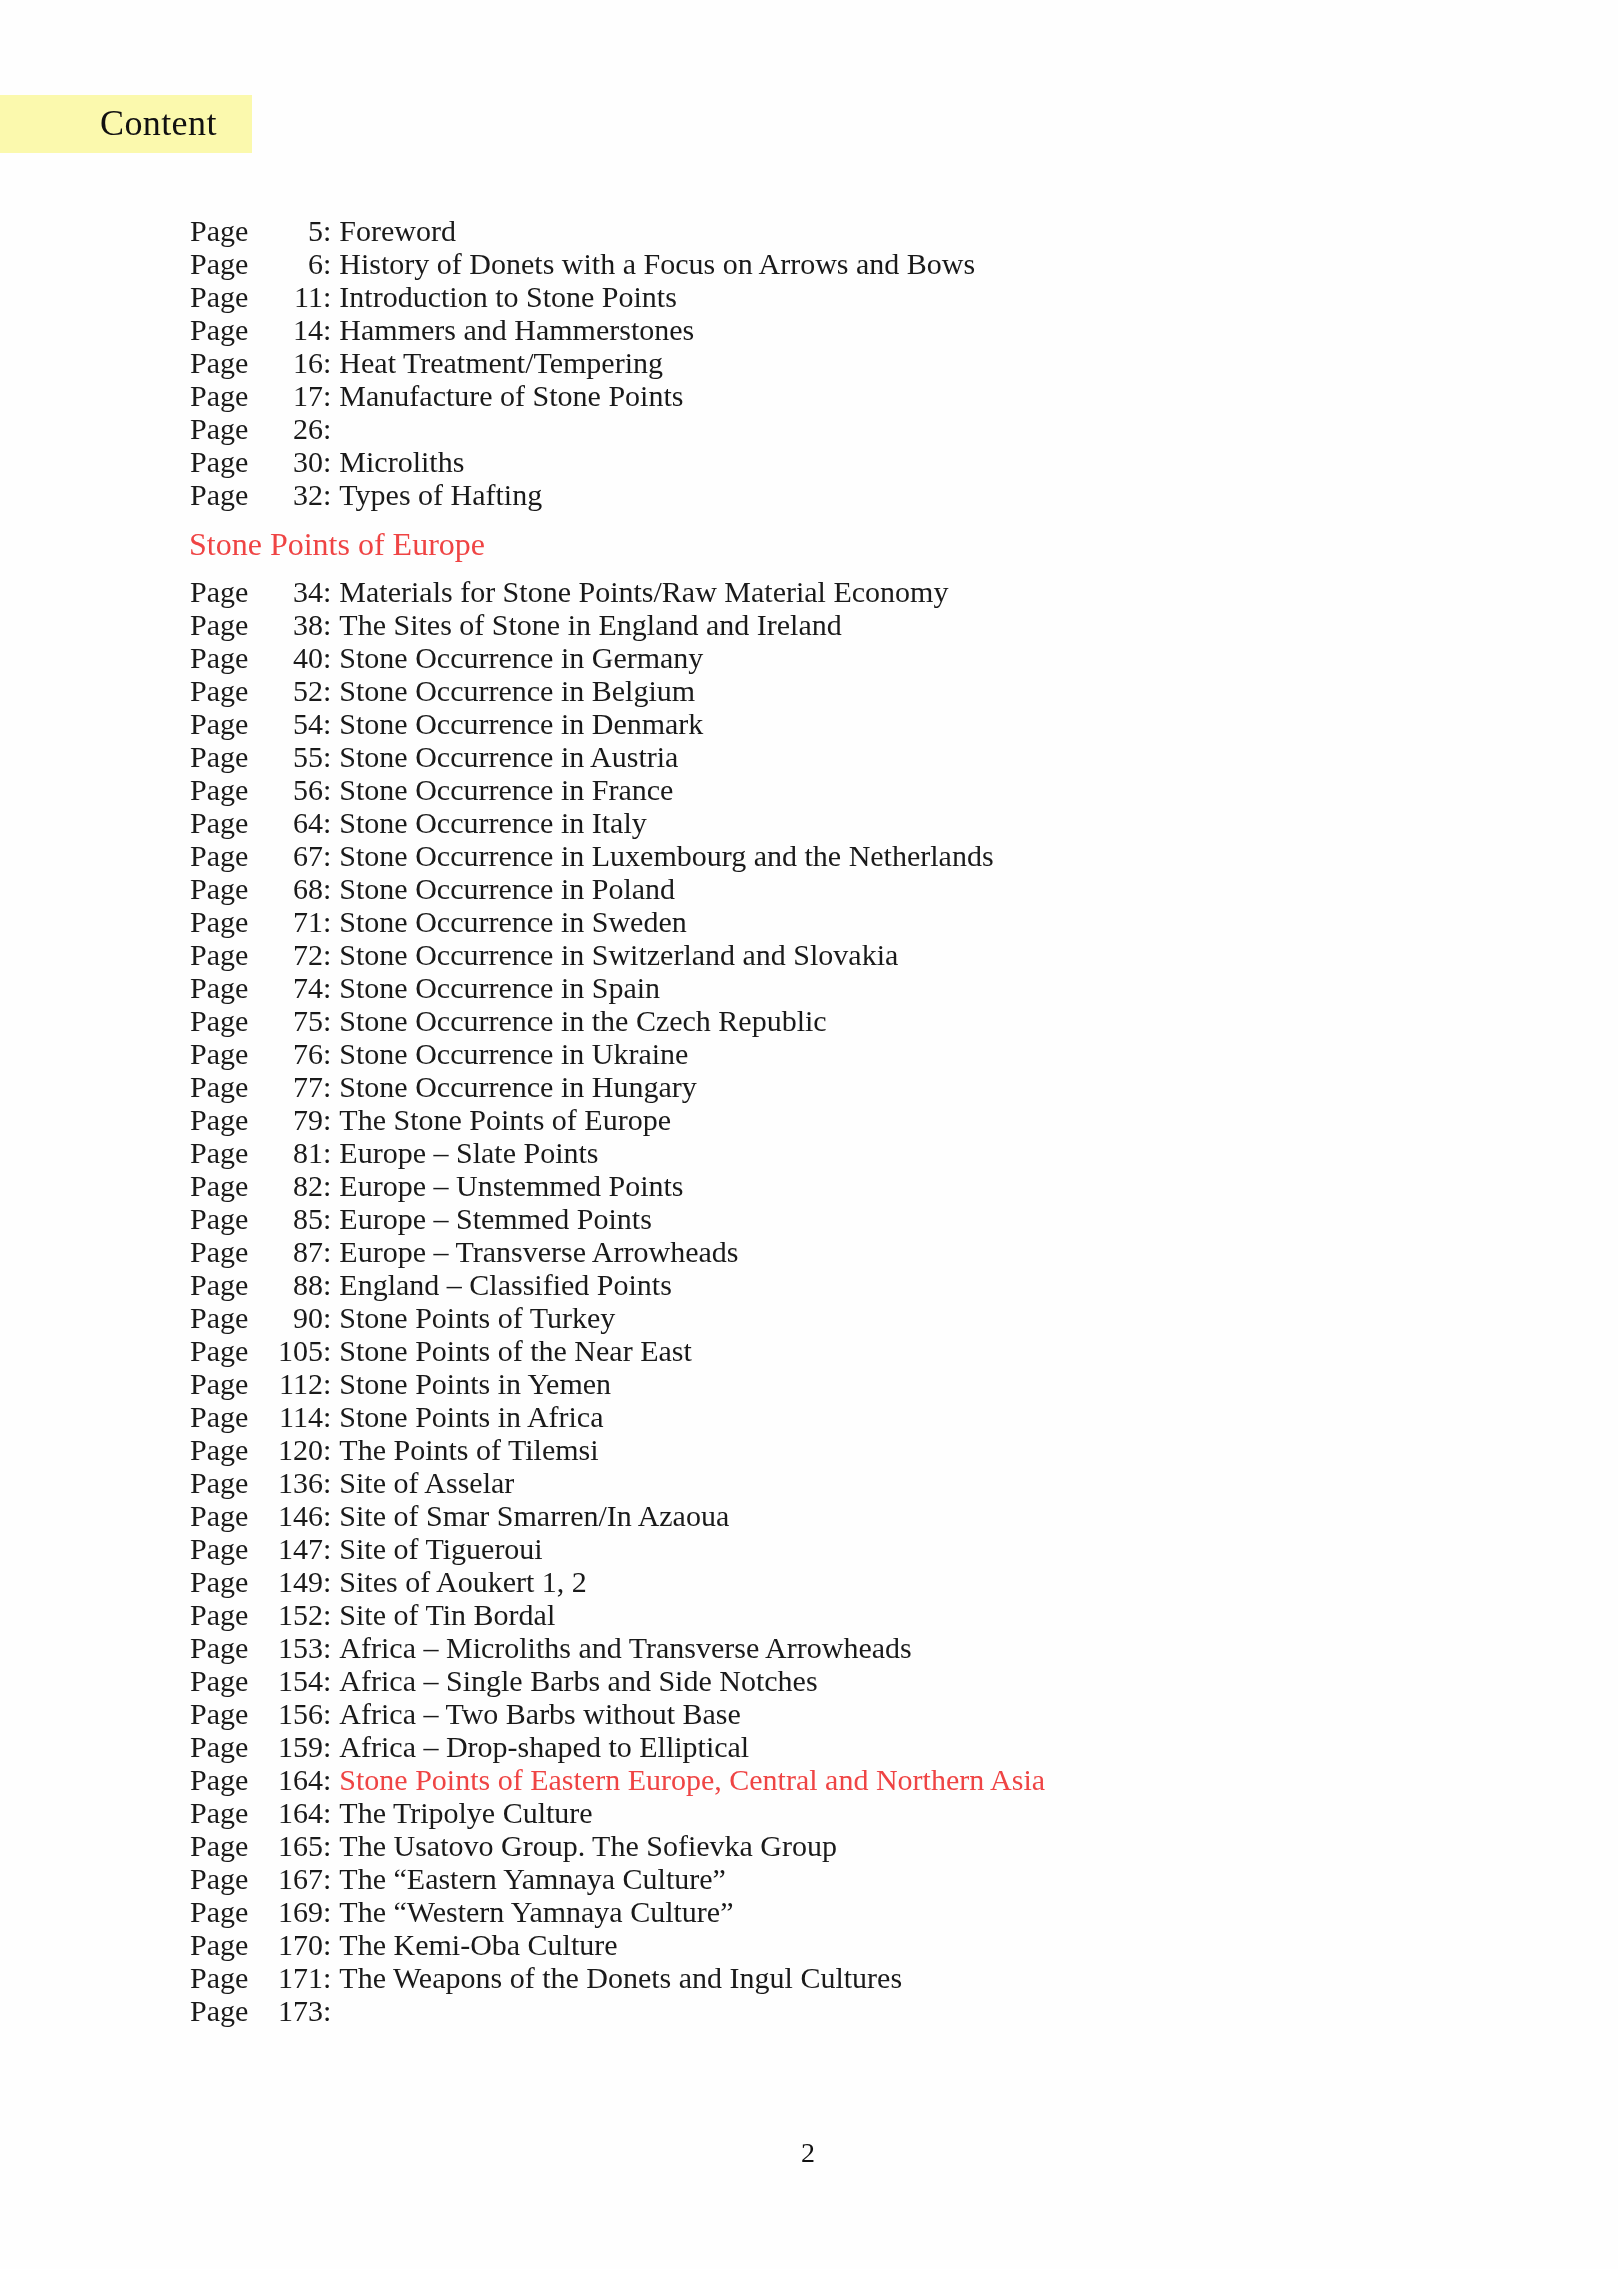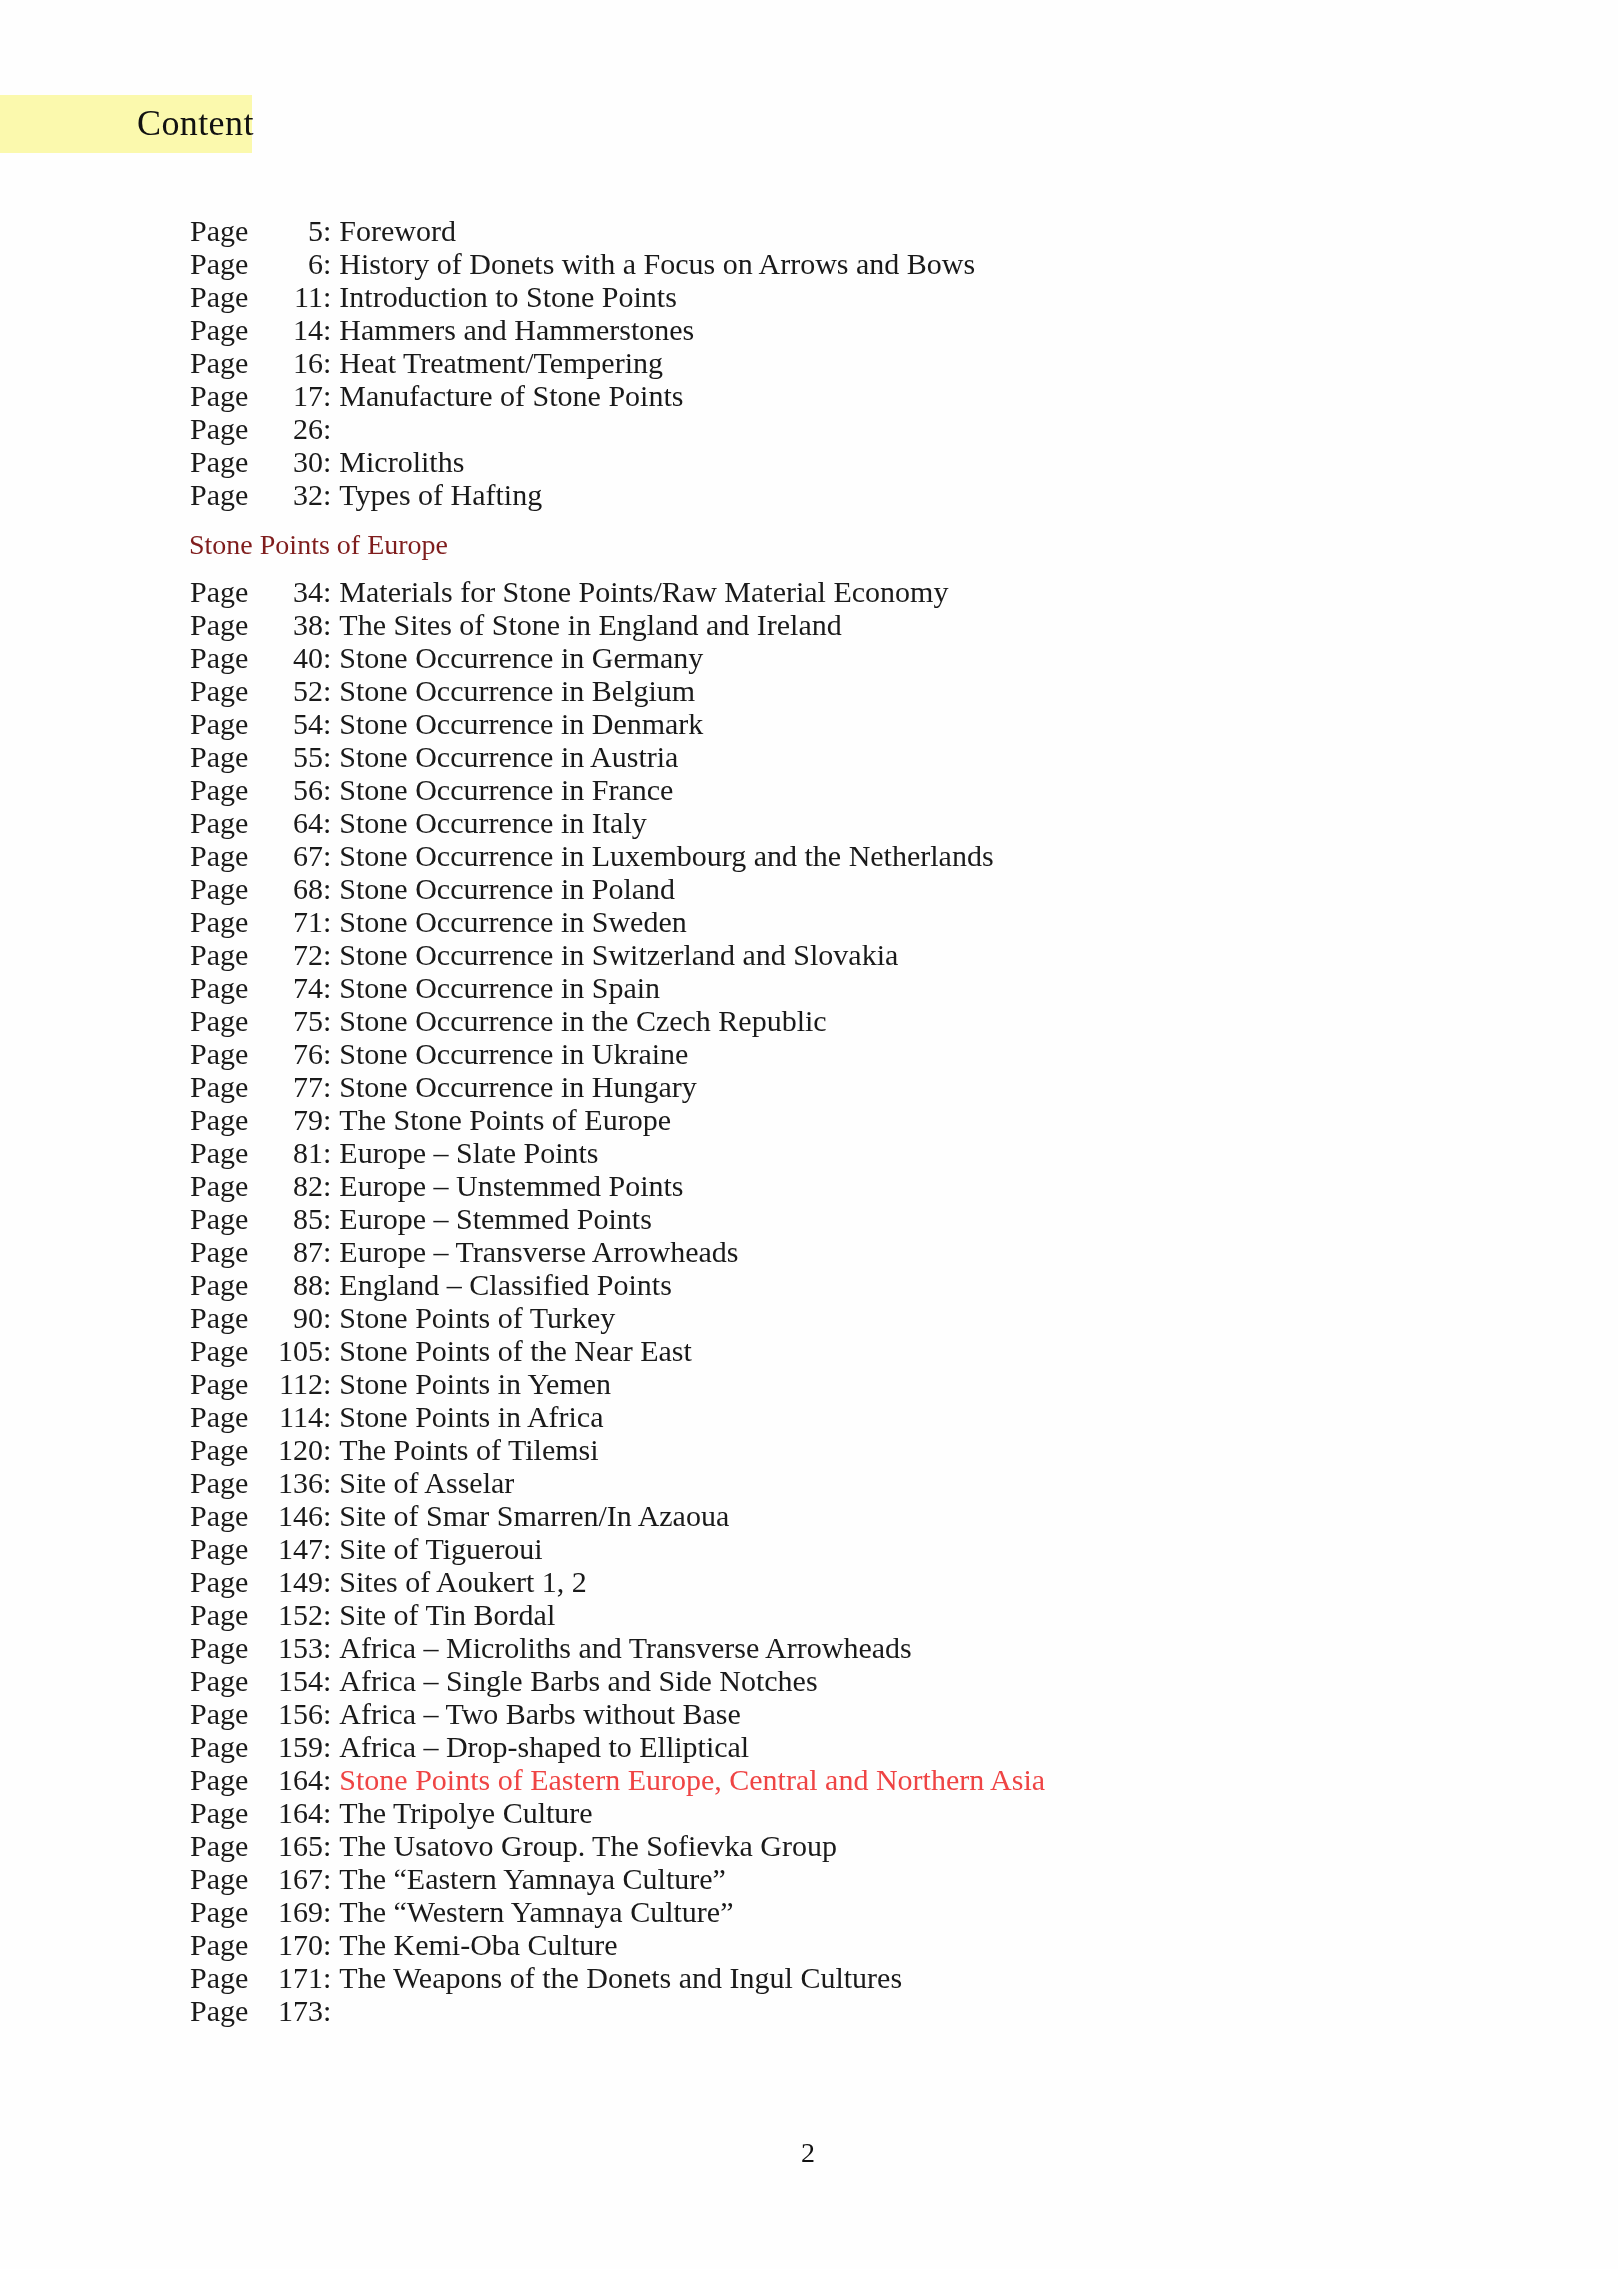--- a/index.html
+++ b/index.html
@@ -6,36 +6,36 @@
   body {
     width: 1618px; height: 2270px; background: #fefefe; position: relative; overflow: hidden;
     font-family: "Liberation Serif", "DejaVu Serif", serif; color: #1a1a1a;
   }
   .header-box {
     position: absolute; left: 0; top: 95px; width: 252px; height: 58px;
     background: #fbf9ad;
   }
   .header-title {
     position: absolute; left: 100px; top: 98px; font-size: 36px; line-height: 50px;
-    color: #111; letter-spacing: 0.4px; margin-left: 37px;
+    color: #111; letter-spacing: 0.4px;
   }
   .toc-block { position: absolute; left: 190px; }
   .toc-row {
     height: 33px; line-height: 33px; font-size: 30px; white-space: nowrap;
     display: flex;
   }
   .toc-page-label { display: inline-block; width: 71px; }
   .toc-num { display: inline-block; width: 62px; text-align: right; }
   .toc-colon { display: inline-block; }
   .toc-title { display: inline-block; padding-left: 8px; text-align: right; }
   .toc-row.compact .toc-page-label { width: 63px; }
   .toc-row.compact .toc-num { width: 70px; }
   .red { color: #ef4444; }
   .section-heading {
-    position: absolute; left: 189px; top: 525px; font-size: 28px; line-height: 39px; color: #7f1d1d;
+    position: absolute; left: 189px; top: 525px; font-size: 32px; line-height: 39px; color: #ef4444;
   }
   #block1 { top: 214px; }
   #block2 { top: 575px; }
   .page-number {
     position: absolute; left: 801px; top: 2135px; font-size: 28px; line-height: 35px; color: #111;
   }
 </style>
 </head>
 <body>
 

